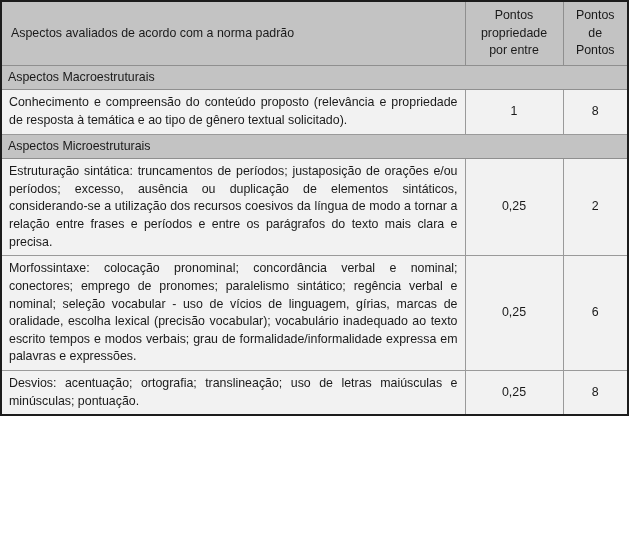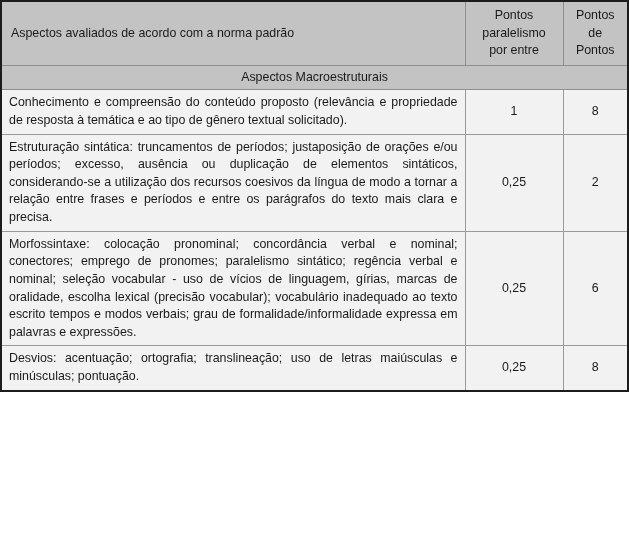--- a/index.html
+++ b/index.html
@@ -55,21 +55,21 @@
     padding: 5px 6px;
   }
   tr.header-row td.head-desc {
     text-align: left;
     padding-left: 9px;
   }
 
   
   tr.section-row td {
     background: #c3c3c3;
-    text-align: center;
+    text-align: left;
     border-color: #8f8f8f;
     padding: 3px 6px;
   }
 
   
   td.desc {
     text-align: justify;
     text-justify: inter-word;
     padding: 5px 8px 5px 8px;
   }
@@ -88,41 +88,44 @@
       <col class="c-desc">
       <col class="c-desc-pts">
       <col class="c-total">
     </colgroup>
     <tbody>
 
       <tr class="header-row">
         <td class="head-desc"><span>Aspectos avaliados de acordo com a norma padrão</span></td>
         <td>
           <span>Pontos</span><br>
-          <span>paralelismo</span><br>
+          <span>propriedade</span><br>
           <span>por entre</span>
         </td>
         <td>
           <span>Pontos de</span><br>
           <span>Pontos</span>
         </td>
       </tr>
 
       <tr class="section-row">
         <td colspan="3">Aspectos Macroestruturais</td>
       </tr>
 
       <tr>
         <td class="desc">Conhecimento e compreensão do conteúdo proposto (relevância e propriedade de resposta à temática e ao tipo de gênero textual solicitado).</td>
         <td class="num">1</td>
         <td class="num">8</td>
       </tr>
 
 
 
+      <tr class="section-row">
+        <td colspan="3">Aspectos Microestruturais</td>
+      </tr>
 
       <tr>
         <td class="desc">Estruturação sintática: truncamentos de períodos; justaposição de orações e/ou períodos; excesso, ausência ou duplicação de elementos sintáticos, considerando-se a utilização dos recursos coesivos da língua de modo a tornar a relação entre frases e períodos e entre os parágrafos do texto mais clara e precisa.</td>
         <td class="num">0,25</td>
         <td class="num">2</td>
       </tr>
 
       <tr>
         <td class="desc">Morfossintaxe: colocação pronominal; concordância verbal e nominal; conectores; emprego de pronomes; paralelismo sintático; regência verbal e nominal; seleção vocabular - uso de vícios de linguagem, gírias, marcas de oralidade, escolha lexical (precisão vocabular); vocabulário inadequado ao texto escrito tempos e modos verbais; grau de formalidade/informalidade expressa em palavras e expressões.</td>
         <td class="num">0,25</td>

